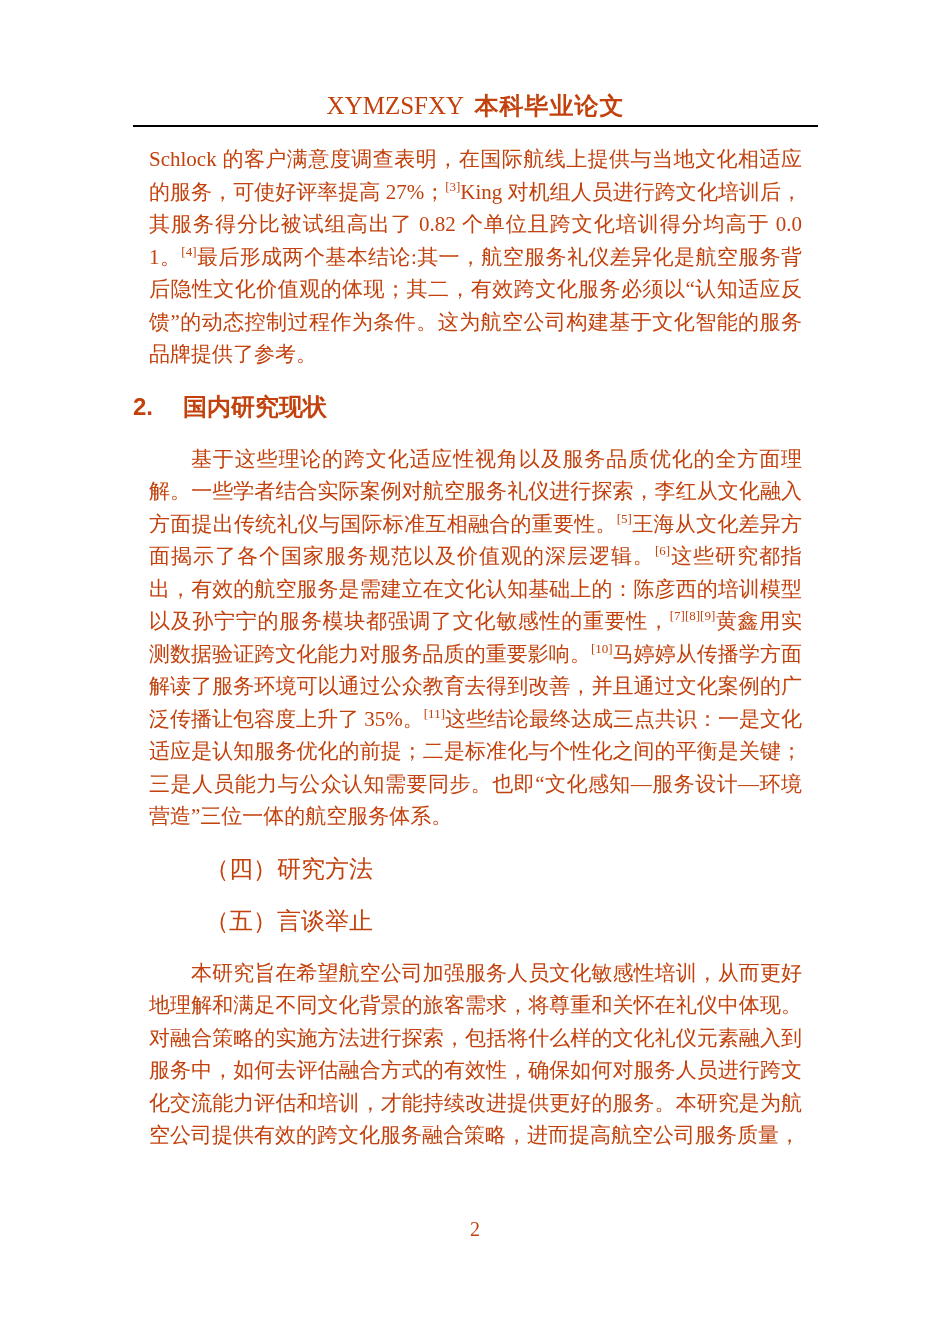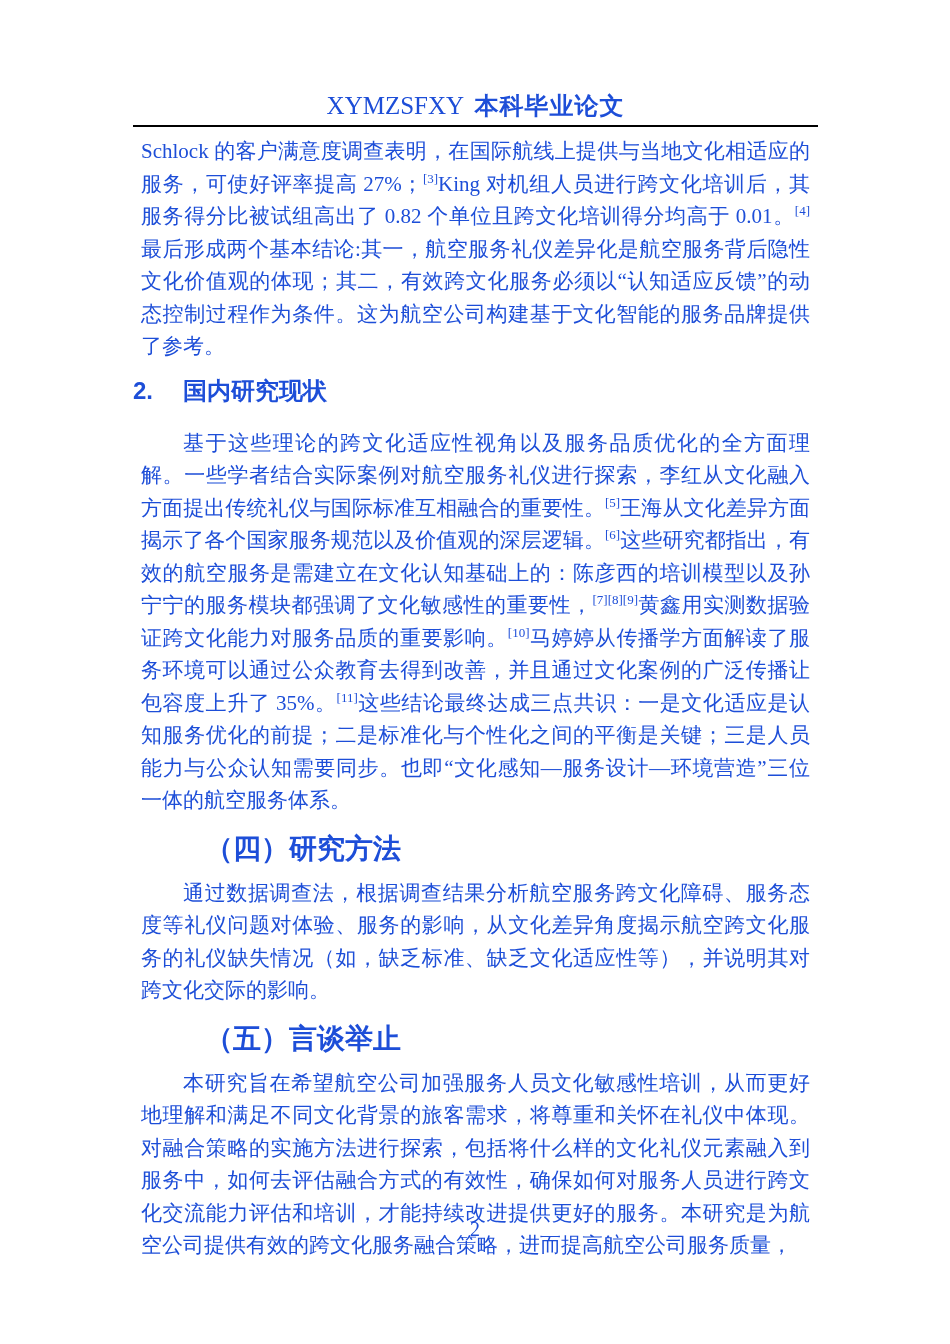--- a/index.html
+++ b/index.html
@@ -5,21 +5,21 @@
   html, body {
     margin: 0;
     padding: 0;
     background: #ffffff;
   }
   .page {
     position: relative;
     width: 950px;
     height: 1344px;
     background: #ffffff;
-    color: #1d4ed8;
+    color: #c2410c;
     font-family: "Liberation Serif", "DejaVu Serif", serif;
     overflow: hidden;
   }
   .content {
     position: absolute;
     left: 133px;
     top: 0;
     width: 685px;
   }
   .page-header {
@@ -33,21 +33,21 @@
     font-size: 25px;
     font-family: "Liberation Serif", "DejaVu Serif", serif;
   }
   .header-cn {
     font-size: 24px;
     font-weight: bold;
     font-family: "Liberation Serif", "DejaVu Serif", serif;
     letter-spacing: 1px;
   }
   .para {
-    margin: 8px;
+    margin: 16px;
     font-size: 21px;
     line-height: 32.5px;
     text-align: justify;
     word-break: break-all;
   }
   .para.indent {
     text-indent: 42px;
   }
   sup.cite {
     font-size: 13px;
@@ -62,22 +62,22 @@
     font-family: "Liberation Sans", "DejaVu Sans", sans-serif;
   }
   .heading-1 .h-num {
     display: inline-block;
     width: 50px;
     font-family: "Liberation Sans", "DejaVu Sans", sans-serif;
   }
   .heading-2 {
     margin: 12px 0 2px 72px;
     line-height: 40px;
-    font-size: 28px;
-    font-weight: bold;
+    font-size: 24px;
+    font-weight: normal;
     font-family: "Liberation Sans", "DejaVu Sans", sans-serif;
   }
   .page-footer {
     position: absolute;
     left: 0;
     top: 1216px;
     width: 950px;
     text-align: center;
     font-size: 20px;
     line-height: 26px;
@@ -90,21 +90,20 @@
   <div class="content">
     <div class="page-header">
       <span class="header-latin">XYMZSFXY</span>
       <span class="header-latin">&nbsp;</span><span class="header-cn">本科毕业论文</span>
     </div>
     <div>
         <p class="para">Schlock 的客户满意度调查表明，在国际航线上提供与当地文化相适应的服务，可使好评率提高 27%；<sup class="cite">[3]</sup>King 对机组人员进行跨文化培训后，其服务得分比被试组高出了 0.82 个单位且跨文化培训得分均高于 0.01。<sup class="cite">[4]</sup>最后形成两个基本结论:其一，航空服务礼仪差异化是航空服务背后隐性文化价值观的体现；其二，有效跨文化服务必须以“认知适应反馈”的动态控制过程作为条件。这为航空公司构建基于文化智能的服务品牌提供了参考。</p>
         <div class="heading-1"><span class="h-num">2.</span><span>国内研究现状</span></div>
         <p class="para indent">基于这些理论的跨文化适应性视角以及服务品质优化的全方面理解。一些学者结合实际案例对航空服务礼仪进行探索，李红从文化融入方面提出传统礼仪与国际标准互相融合的重要性。<sup class="cite">[5]</sup>王海从文化差异方面揭示了各个国家服务规范以及价值观的深层逻辑。<sup class="cite">[6]</sup>这些研究都指出，有效的航空服务是需建立在文化认知基础上的：陈彦西的培训模型以及孙宁宁的服务模块都强调了文化敏感性的重要性，<sup class="cite">[7][8][9]</sup>黄鑫用实测数据验证跨文化能力对服务品质的重要影响。<sup class="cite">[10]</sup>马婷婷从传播学方面解读了服务环境可以通过公众教育去得到改善，并且通过文化案例的广泛传播让包容度上升了 35%。<sup class="cite">[11]</sup>这些结论最终达成三点共识：一是文化适应是认知服务优化的前提；二是标准化与个性化之间的平衡是关键；三是人员能力与公众认知需要同步。也即“文化感知—服务设计—环境营造”三位一体的航空服务体系。</p>
         <div class="heading-2">（四）研究方法</div>
-        <p class="para indent">通过数据调查法，根据调查结果分析航空服务跨文化障碍、服务态度等礼仪问题对体验、服务的影响，从文化差异角度揭示航空跨文化服务的礼仪缺失情况（如，缺乏标准、缺乏文化适应性等），并说明其对跨文化交际的影响。</p>
         <div class="heading-2">（五）言谈举止</div>
         <p class="para indent">本研究旨在希望航空公司加强服务人员文化敏感性培训，从而更好地理解和满足不同文化背景的旅客需求，将尊重和关怀在礼仪中体现。对融合策略的实施方法进行探索，包括将什么样的文化礼仪元素融入到服务中，如何去评估融合方式的有效性，确保如何对服务人员进行跨文化交流能力评估和培训，才能持续改进提供更好的服务。本研究是为航空公司提供有效的跨文化服务融合策略，进而提高航空公司服务质量，</p>
       </div>
   </div>
   <div class="page-footer">
     <span>2</span>
   </div>
 </div>
 
 </body></html>

